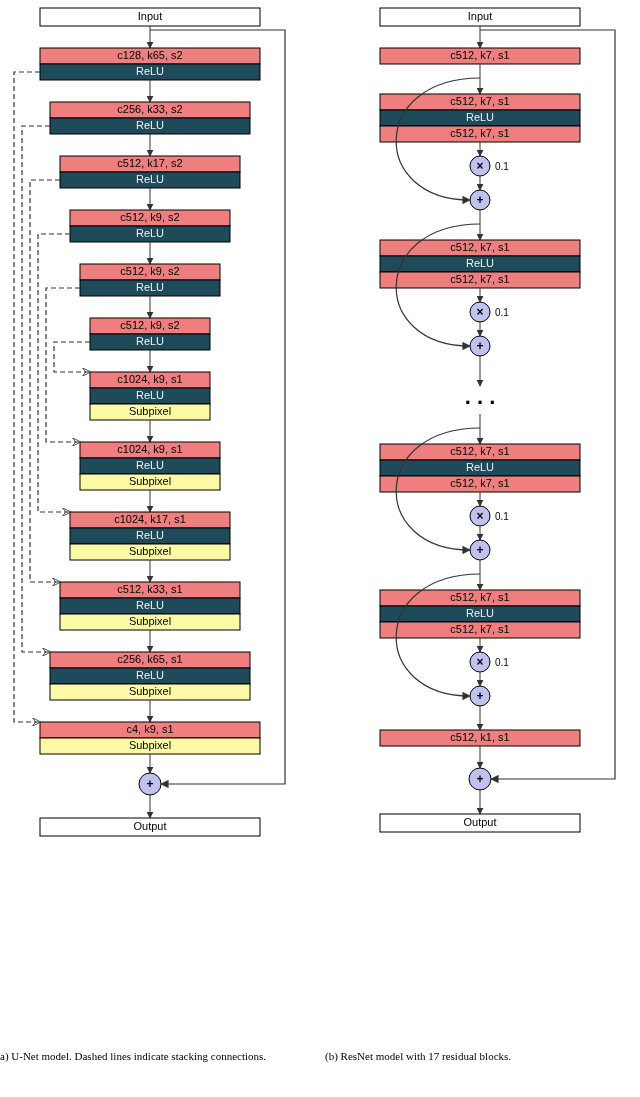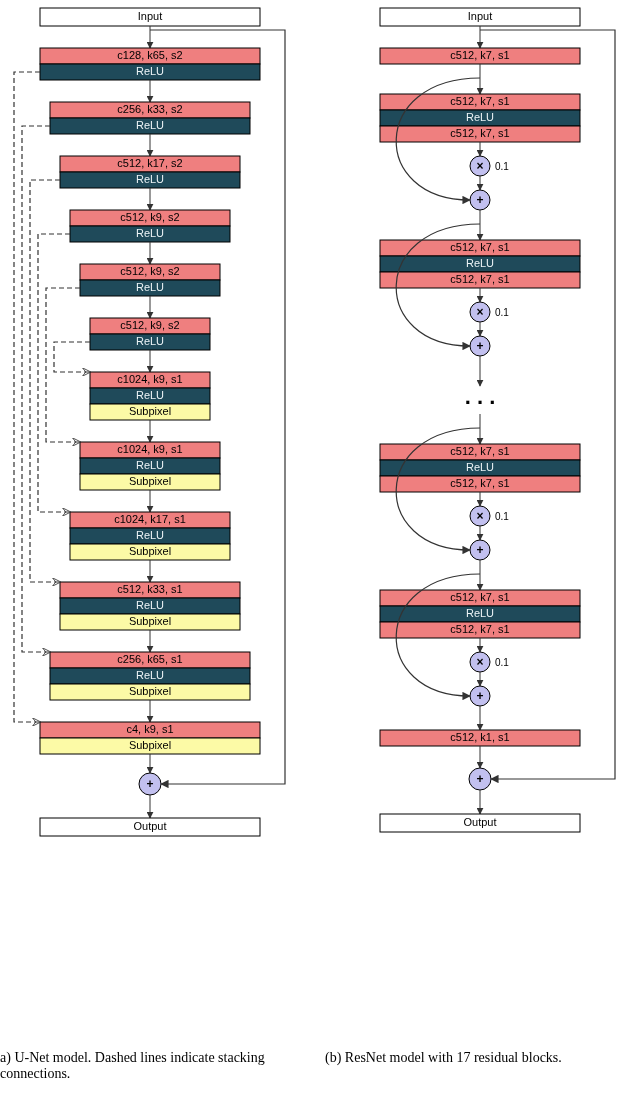--- a/index.html
+++ b/index.html
@@ -10,21 +10,21 @@
   .relu{fill:#1f4a5a;stroke:#000;stroke-width:1;}
   .sub{fill:#fcfaa6;stroke:#000;stroke-width:1;}
   .txt{font-family:Arial,Helvetica,sans-serif;font-size:11px;fill:#000;text-anchor:middle;dominant-baseline:middle;}
   .txtw{font-family:Arial,Helvetica,sans-serif;font-size:11px;fill:#ecf4f7;text-anchor:middle;dominant-baseline:middle;}
   .ann{font-family:Arial,Helvetica,sans-serif;font-size:10px;fill:#000;}
   .arrow{stroke:#333;stroke-width:1;fill:none;marker-end:url(#ah);}
   .arrowD{stroke:#333;stroke-width:1.2;stroke-dasharray:5 3;fill:none;marker-end:url(#ahd);}
   .curve{stroke:#333;stroke-width:1.2;fill:none;marker-end:url(#ah);}
   .op{fill:#c2c0ef;stroke:#000;stroke-width:1;}
   .optxt{font-family:Arial,Helvetica,sans-serif;font-size:12px;font-weight:bold;fill:#000;text-anchor:middle;dominant-baseline:middle;}
-  .caption{font-family:"Times New Roman",serif;font-size:14px;}
+  .caption{font-family:"Times New Roman",serif;font-size:11px;}
   .dots{font-family:Arial;font-size:22px;font-weight:bold;fill:#000;text-anchor:middle;}
 </style>
 </head>
 <body>
 <div class="page">
 
 <svg width="640" height="1045" viewBox="0 0 640 1045">
   <defs>
     <marker id="ah" viewBox="0 0 10 10" refX="9" refY="5" markerWidth="7" markerHeight="7" orient="auto">
       <path d="M0 0 L10 5 L0 10 z" fill="#333"></path>

